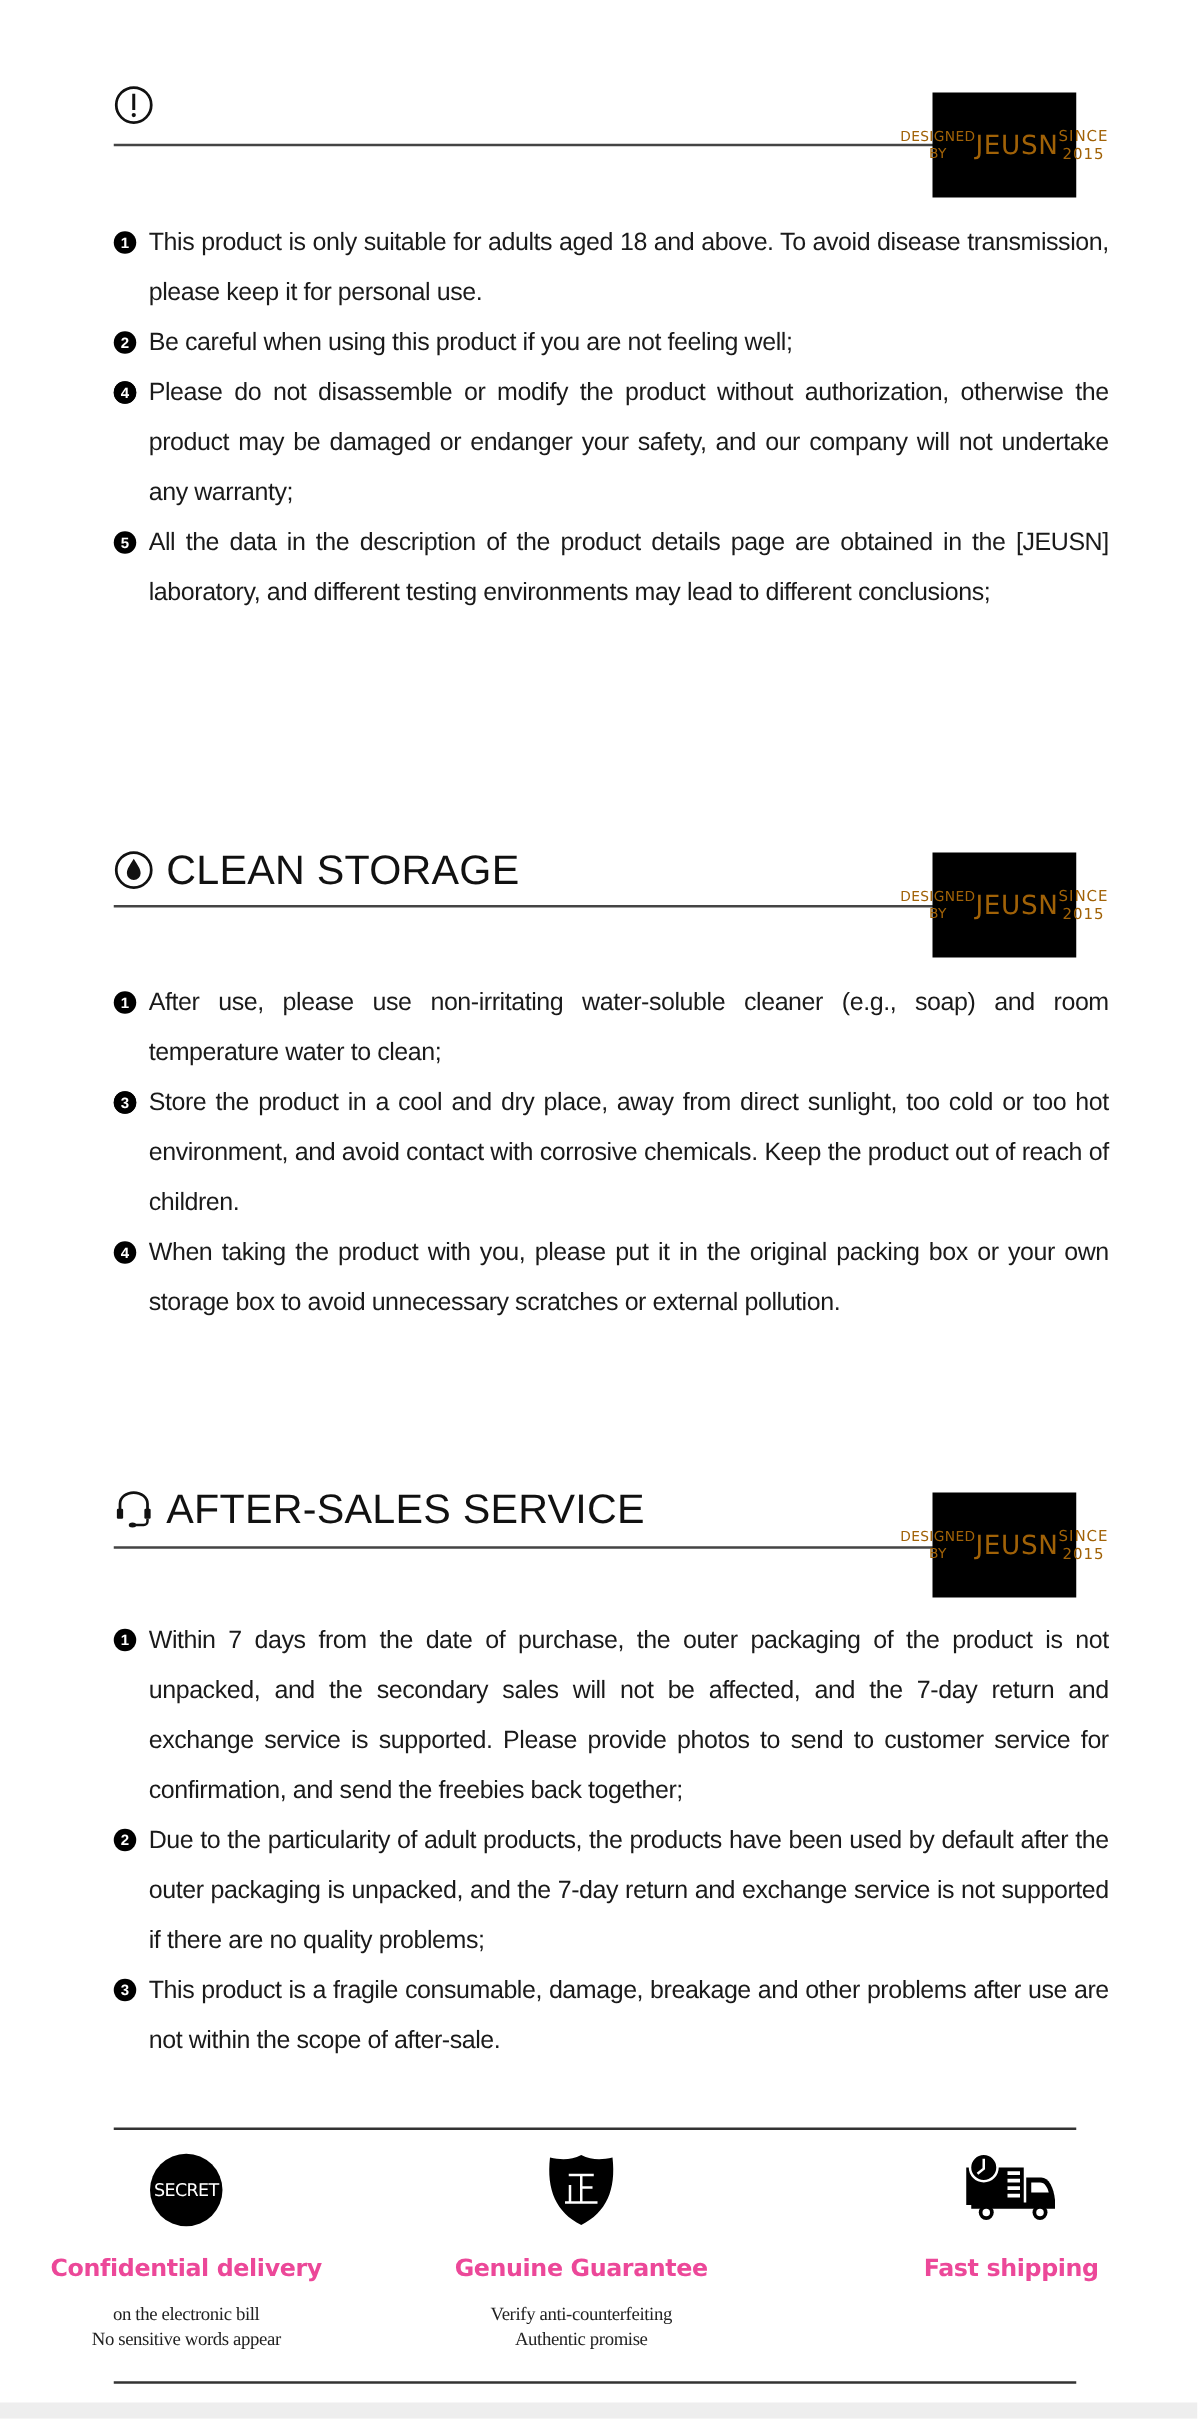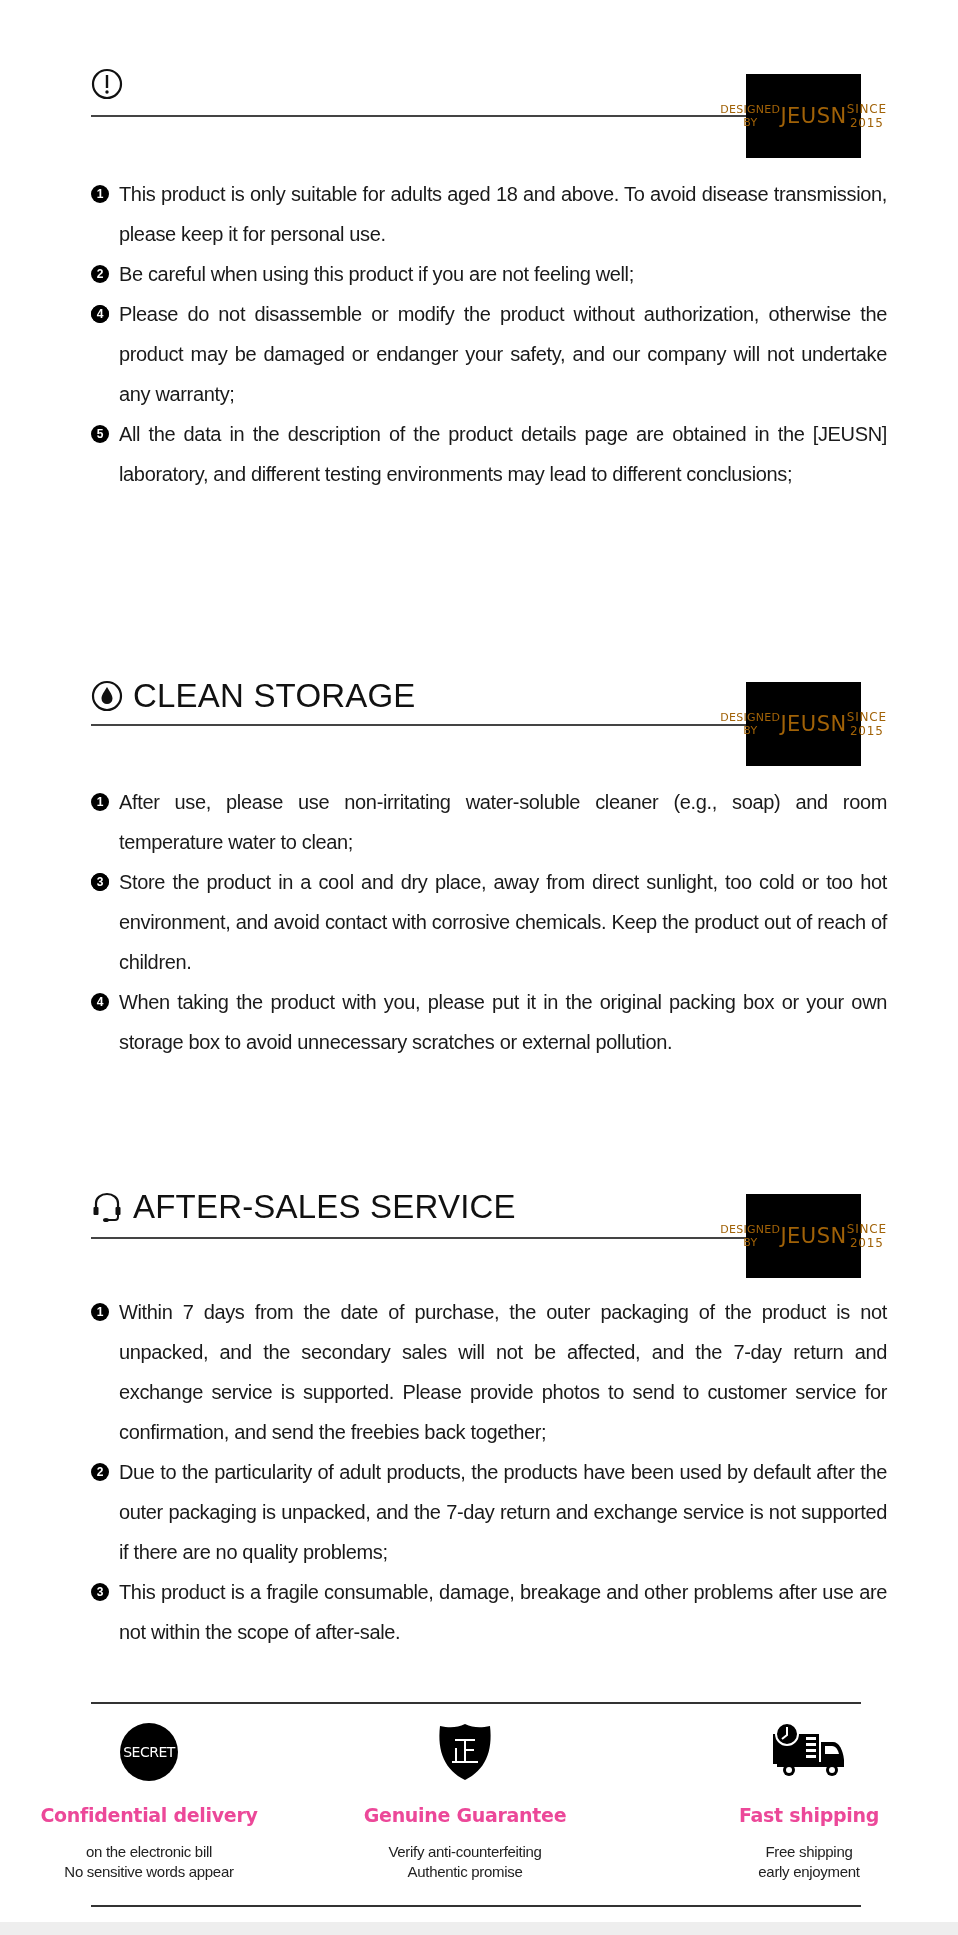--- a/index.html
+++ b/index.html
@@ -43,21 +43,21 @@
     font-size: 12px; line-height: 18px; text-align: center; font-weight: bold;
     letter-spacing: 0;
   }
 
   .footer-rule { position: absolute; left: 91px; width: 770px; height: 2px; background: #333; }
   .feature {
     position: absolute; width: 260px; text-align: center;
   }
   .feature .ficon { height: 64px; display: flex; justify-content: center; align-items: center; }
   .feature .ftitle { margin-top: 20px; font-size: 19px; font-weight: bold; color: #ec4899; font-family: "DejaVu Sans", sans-serif; letter-spacing: -0.3px; }
-  .feature .fline { font-size: 15px; line-height: 20px; color: #222; font-family: Liberation Sans, sans-serif; letter-spacing: -0.3px; }
+  .feature .fline { font-size: 15px; line-height: 20px; color: #222; font-family: Liberation Serif, serif; letter-spacing: -0.3px; }
   .feature .flines { margin-top: 16px; }
 
   .bottom-band { position: absolute; left: 0; top: 1922px; width: 958px; height: 13px; background: #eeeeee; }
 </style>
 </head>
 <body>
 
 <div class="section" style="top:68px;">
   <div class="section-header">
     <div class="section-title">
@@ -184,20 +184,16 @@
       <rect x="6" y="40" width="67" height="5" fill="#000"></rect>
       <circle cx="18" cy="48" r="6" fill="#000"></circle>
       <circle cx="18" cy="48" r="3" fill="#fff"></circle>
       <circle cx="61" cy="48" r="6" fill="#000"></circle>
       <circle cx="61" cy="48" r="3" fill="#fff"></circle>
       <circle cx="16" cy="12" r="11" fill="#000" stroke="#fff" stroke-width="2"></circle>
       <path d="M16 5 V13 L11 17" stroke="#fff" stroke-width="2" fill="none"></path>
     </svg>
   </div>
   <div class="ftitle">Fast shipping</div>
-  <div class="flines">
-    <div class="fline">Free shipping</div>
-    <div class="fline">early enjoyment</div>
-  </div>
 </div>
 
 <div class="footer-rule" style="top:1905px;"></div>
 <div class="bottom-band"></div>
 
 </body></html>

